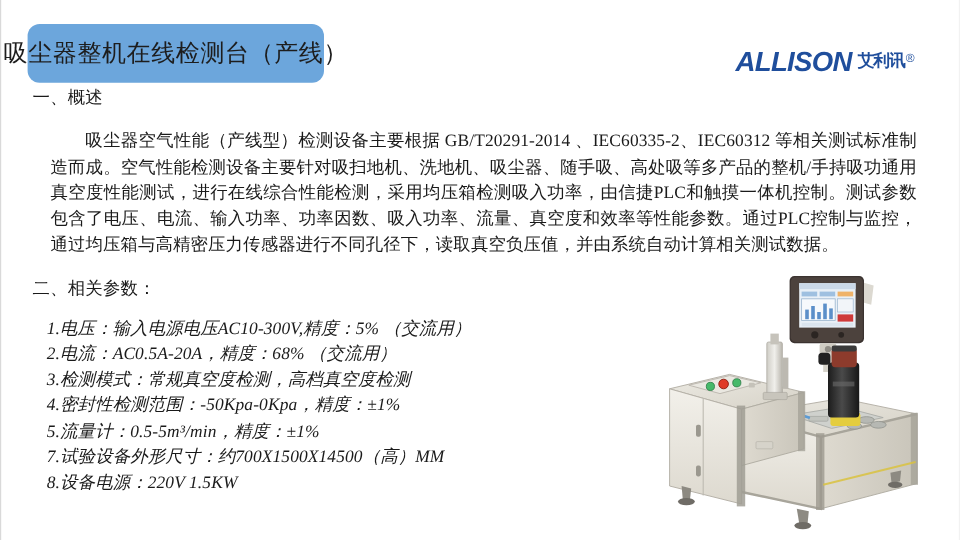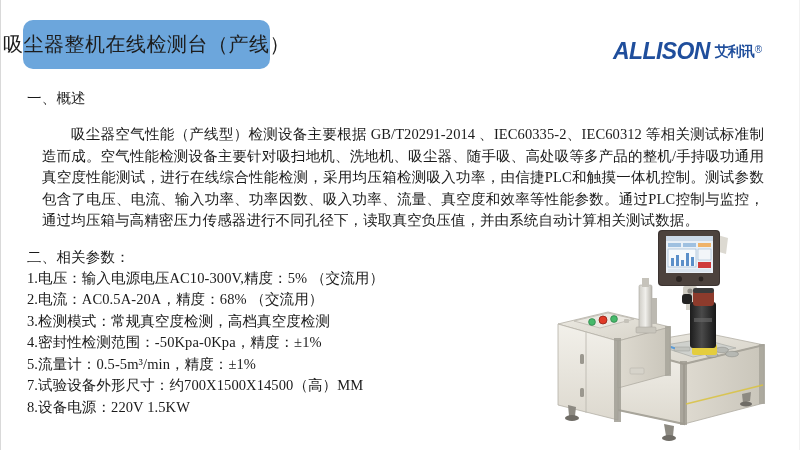--- a/index.html
+++ b/index.html
@@ -80,43 +80,44 @@
     color: #1f4e9c;
     line-height: 10px;
     margin-left: 1px;
     margin-top: -2px;
   }
 
   
   .content {
     position: absolute;
     left: 26px;
-    top: 88px;
+    top: 72px;
     width: 752px;
   }
   .sec-head {
     font-size: 14.5px;
     color: #1a1a1a;
     line-height: 21px;
     margin: 0;
     letter-spacing: 0.2px;
   }
   .para {
     font-size: 14.5px;
     color: #1a1a1a;
     line-height: 21.5px;
     margin: 15px;
     text-align: justify;
     text-indent: 2em;
     letter-spacing: 0.1px;
   }
   .params {
-    margin: 0;
+    margin: 12px;
     padding: 0;
     list-style: none;
+    font-style: italic;
   }
   .params li {
     font-size: 14.5px;
     color: #1a1a1a;
     line-height: 21.5px;
     white-space: nowrap;
     letter-spacing: 0.1px;
   }
   .sec2 {
     margin-top: 1px;

